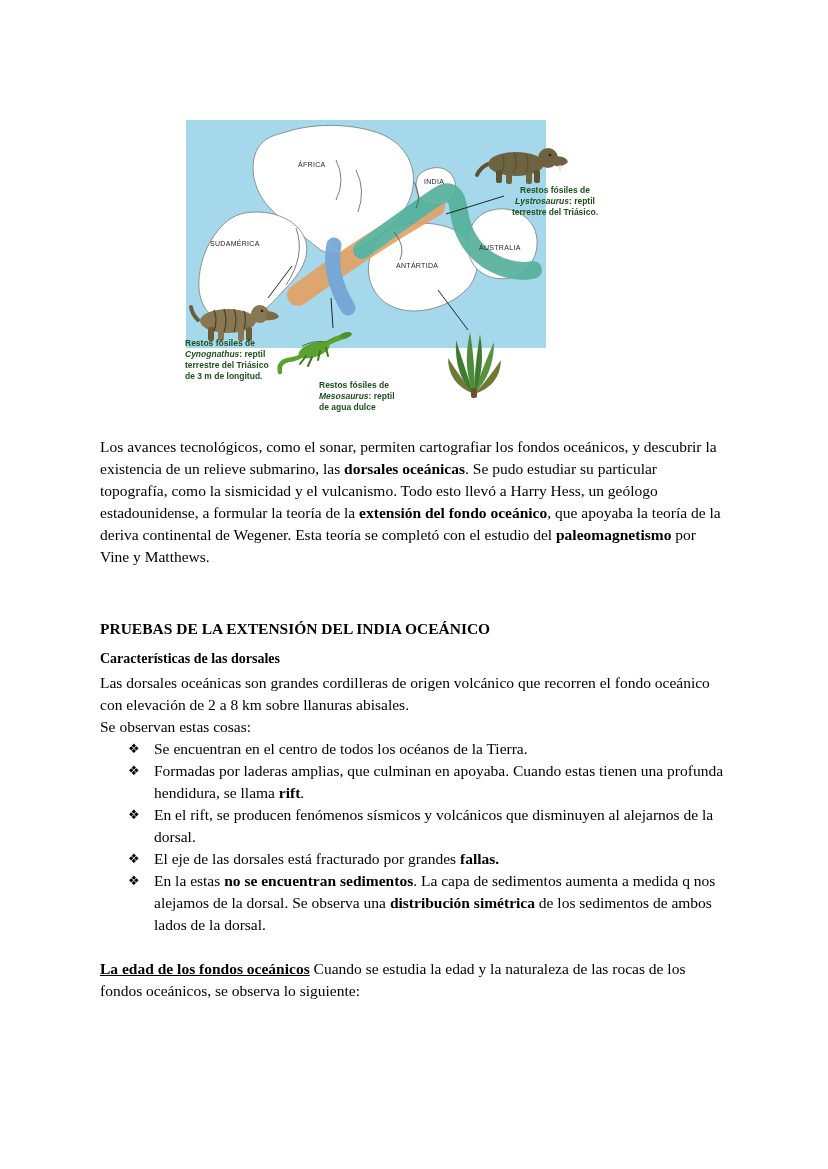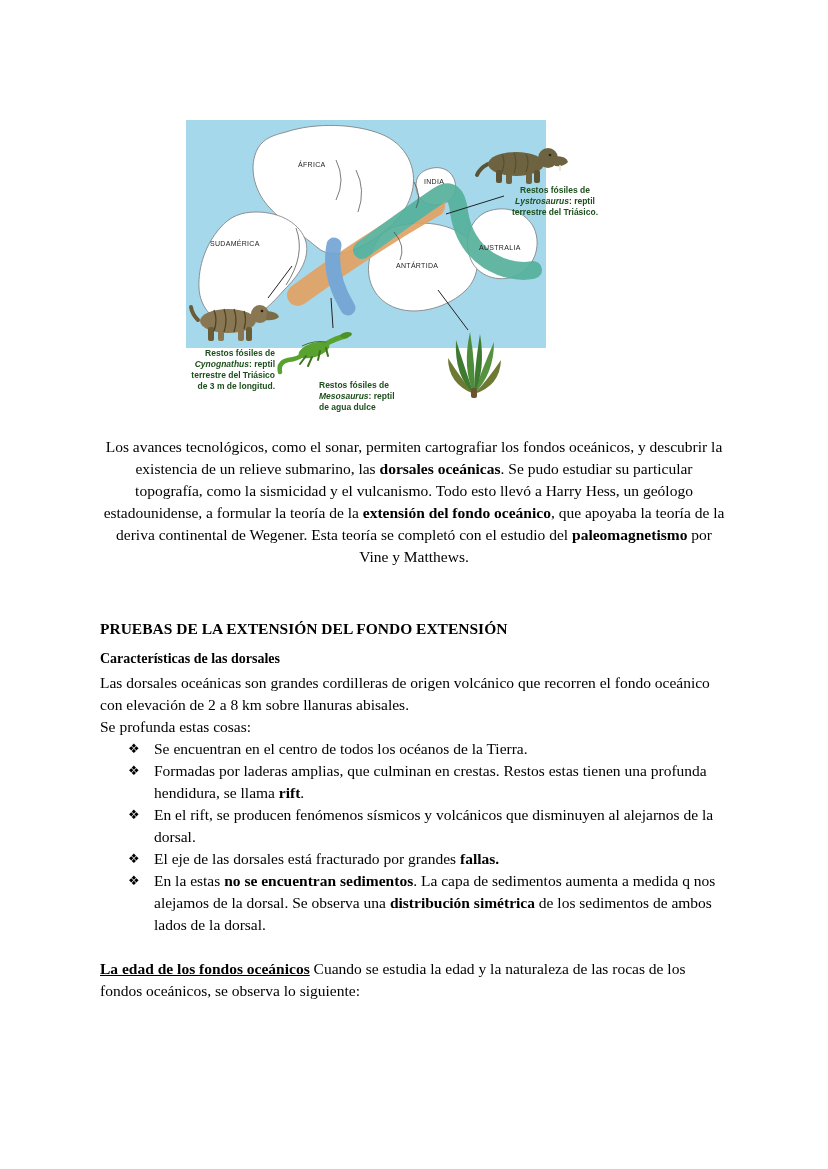--- a/index.html
+++ b/index.html
@@ -22,29 +22,29 @@
   .meso     { left:176px; top:208px; width:76px;  height:54px; }
   .glosso   { left:346px; top:210px; width:56px;  height:70px; }
   .fig-note {
     position:absolute;
     font-family:"Liberation Sans", sans-serif;
     font-size:8.5px; font-weight:700; line-height:1.3;
     color:#1d4f1d;
   }
   .fig-note i { font-style:italic; }
   .note-lystro { left:405px; top:67px;  width:100px;text-align:center; }
-  .note-cyno   { left:85px;  top:230px; width:90px;text-align:right;  }
+  .note-cyno   { left:85px;  top:220px; width:90px;  }
   .note-meso   { left:219px; top:262px; width:84px;  }
   .note-glosso { left:405px; top:230px; width:102px; }
 
   
   .content { width:628px; margin:0 auto; }
   .title { font-size:18px; font-weight:700; text-align:center; margin-top:44px; }
   .bodytext { font-size:15.5px; line-height:22px; }
-  .intro { margin-top:16px;text-align:center; }
+  .intro { margin-top:16px; }
   .section-heading { font-size:15.5px; line-height:22px; font-weight:700; margin-top:50px; }
   .sub-heading { font-size:14px; line-height:22px; font-weight:700; margin-top:8px; }
   .tight { margin-top:2px; }
   ul.bullets { list-style:none; margin-top:0; }
   ul.bullets li { display:flex; }
   .marker { flex:none; width:26px; margin-left:28px; font-family:"DejaVu Sans", sans-serif; font-size:13px; line-height:22px; }
   .li-text { flex:1; }
   .footer-p { margin-top:22px; }
   .bu { font-weight:700; text-decoration:underline;font-family:Liberation Serif, serif; }
   b { font-weight:700; }
@@ -156,35 +156,35 @@
     <div class="fig-note note-meso"><span>Restos fósiles de </span><i>Mesosaurus</i><span>: reptil de agua dulce</span></div>
 
 
   </div>
 
   <div class="content">
 
 
     <p class="bodytext intro"><span>Los avances tecnológicos, como el sonar, permiten cartografiar los fondos oceánicos, y descubrir la existencia de un relieve submarino, las </span><b>dorsales oceánicas</b><span>. Se pudo estudiar su particular topografía, como la sismicidad y el vulcanismo. Todo esto llevó a Harry Hess, un geólogo estadounidense, a formular la teoría de la </span><b>extensión del fondo oceánico</b><span>, que apoyaba la teoría de la deriva continental de Wegener. Esta teoría se completó con el estudio del </span><b>paleomagnetismo</b><span> por Vine y Matthews.</span></p>
 
-    <h2 class="section-heading">PRUEBAS DE LA EXTENSIÓN DEL FONDO EXTENSIÓN</h2>
+    <h2 class="section-heading">PRUEBAS DE LA EXTENSIÓN DEL INDIA OCEÁNICO</h2>
 
     <h3 class="sub-heading">Características de las dorsales</h3>
 
     <p class="bodytext tight">Las dorsales oceánicas son grandes cordilleras de origen volcánico que recorren el fondo oceánico con elevación de 2 a 8 km sobre llanuras abisales.</p>
-    <p class="bodytext">Se profunda estas cosas:</p>
+    <p class="bodytext">Se observan estas cosas:</p>
 
     <ul class="bullets bodytext">
       <li>
         <span class="marker">❖</span>
         <span class="li-text"><span>Se encuentran en el centro de todos los océanos de la Tierra.</span></span>
       </li>
       <li>
         <span class="marker">❖</span>
-        <span class="li-text"><span>Formadas por laderas amplias, que culminan en crestas. Restos estas tienen una profunda hendidura, se llama </span><b>rift</b><span>.</span></span>
+        <span class="li-text"><span>Formadas por laderas amplias, que culminan en apoyaba. Cuando estas tienen una profunda hendidura, se llama </span><b>rift</b><span>.</span></span>
       </li>
       <li>
         <span class="marker">❖</span>
         <span class="li-text"><span>En el rift, se producen fenómenos sísmicos y volcánicos que disminuyen al alejarnos de la dorsal.</span></span>
       </li>
       <li>
         <span class="marker">❖</span>
         <span class="li-text"><span>El eje de las dorsales está fracturado por grandes </span><b>fallas.</b></span>
       </li>
       <li>

